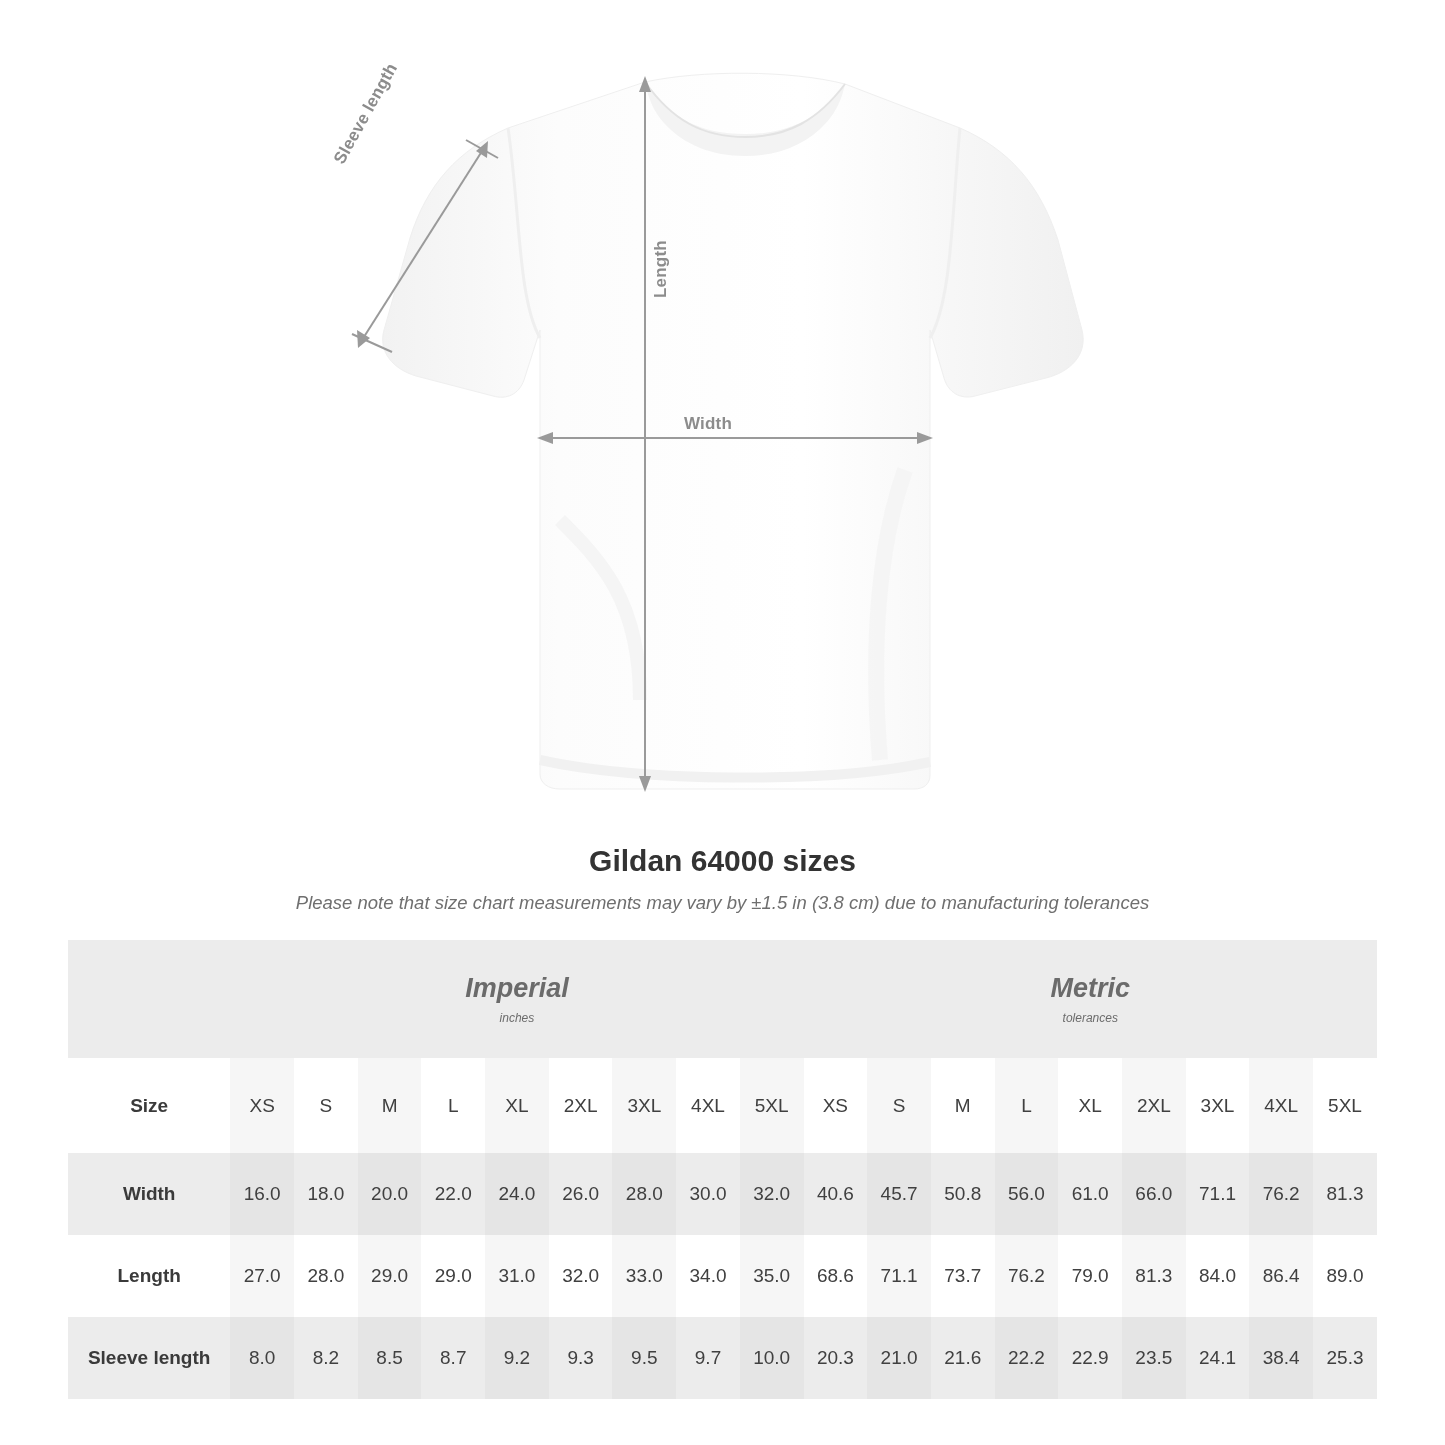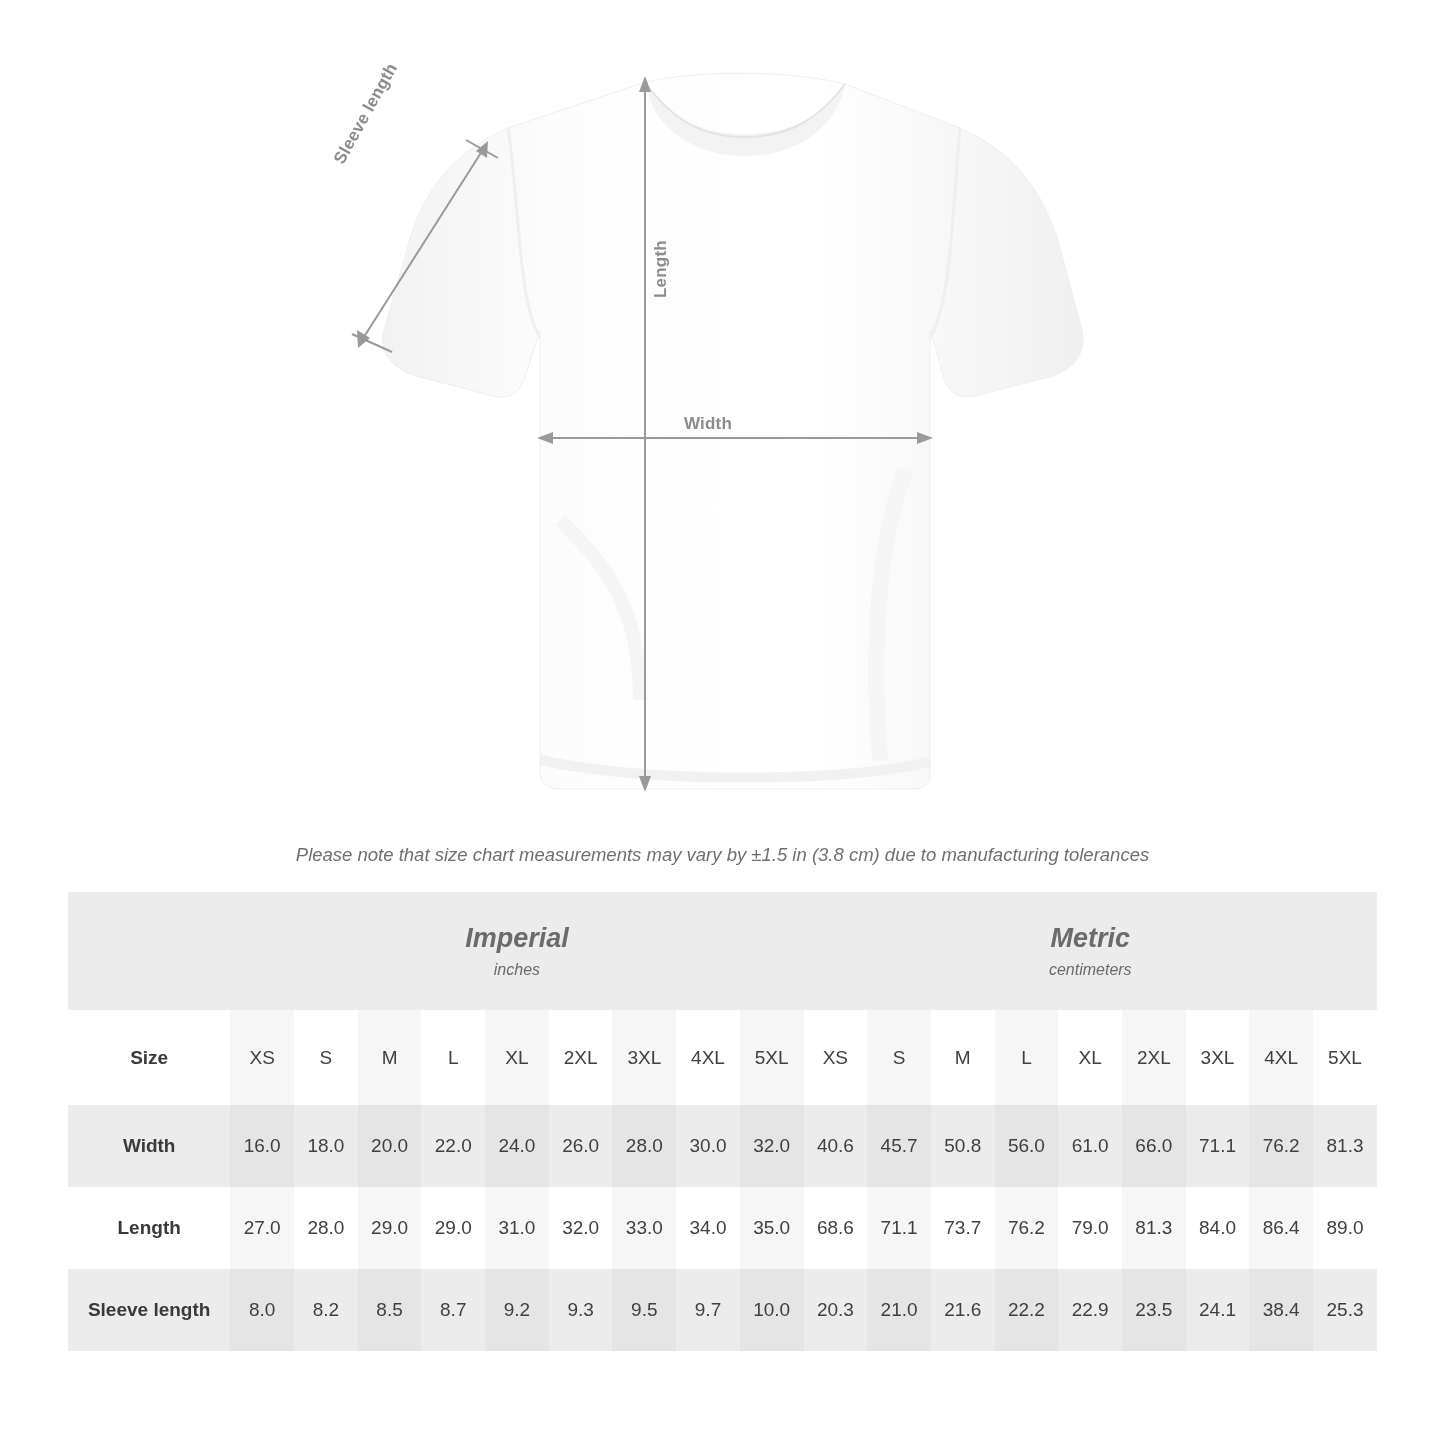--- a/index.html
+++ b/index.html
@@ -101,21 +101,21 @@
     vertical-align: middle;
   }
   .unit-name {
     font-size: 27px;
     font-style: italic;
     font-weight: bold;
     color: #6b6b6b;
     line-height: 1.15;
   }
   .unit-sub {
-    font-size: 16px;
+    font-size: 12px;
     font-style: italic;
     color: #6b6b6b;
     margin-top: 6px;
   }
 
   
   .row-size td { height: 95px; background: #ffffff; }
   .row-width td { height: 82px; background: #ececec; }
   .row-length td { height: 82px; background: #ffffff; }
   .row-sleeve td { height: 82px; background: #ececec; }
@@ -203,39 +203,40 @@
       <line x1="352" y1="334" x2="392" y2="352" stroke="#9a9a9a" stroke-width="2"></line>
       <line x1="466" y1="140" x2="498" y2="158" stroke="#9a9a9a" stroke-width="2"></line>
     </svg>
 
     <div class="dim-label label-sleeve">Sleeve length</div>
     <div class="dim-label label-length">Length</div>
     <div class="dim-label label-width">Width</div>
   </div>
 
   <div class="title-block">
+    <h1 class="chart-title">Gildan 64000 sizes</h1>
     <p class="chart-note">Please note that size chart measurements may vary by ±1.5 in (3.8 cm) due to manufacturing tolerances</p>
   </div>
 
   <div class="table-wrap">
     <table class="size-table">
       <colgroup>
         <col style="width:12.4%">
         <col span="18" style="width:4.866%">
       </colgroup>
       <tbody>
         <tr class="unit-row">
           <td></td>
           <td colspan="9">
             <div class="unit-name">Imperial</div>
             <div class="unit-sub">inches</div>
           </td>
           <td colspan="9">
             <div class="unit-name">Metric</div>
-            <div class="unit-sub">centimeters</div>
+            <div class="unit-sub">tolerances</div>
           </td>
         </tr>
 
         <tr class="row-size">
           <td class="rowhead cell">Size</td>
           <td class="cell stripe-cell">XS</td>
           <td class="cell">S</td>
           <td class="cell stripe-cell">M</td>
           <td class="cell">L</td>
           <td class="cell stripe-cell">XL</td>

